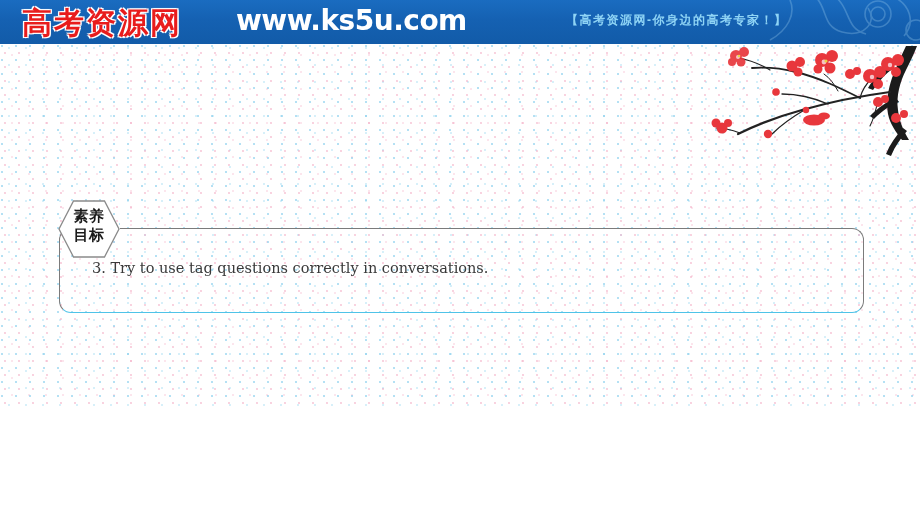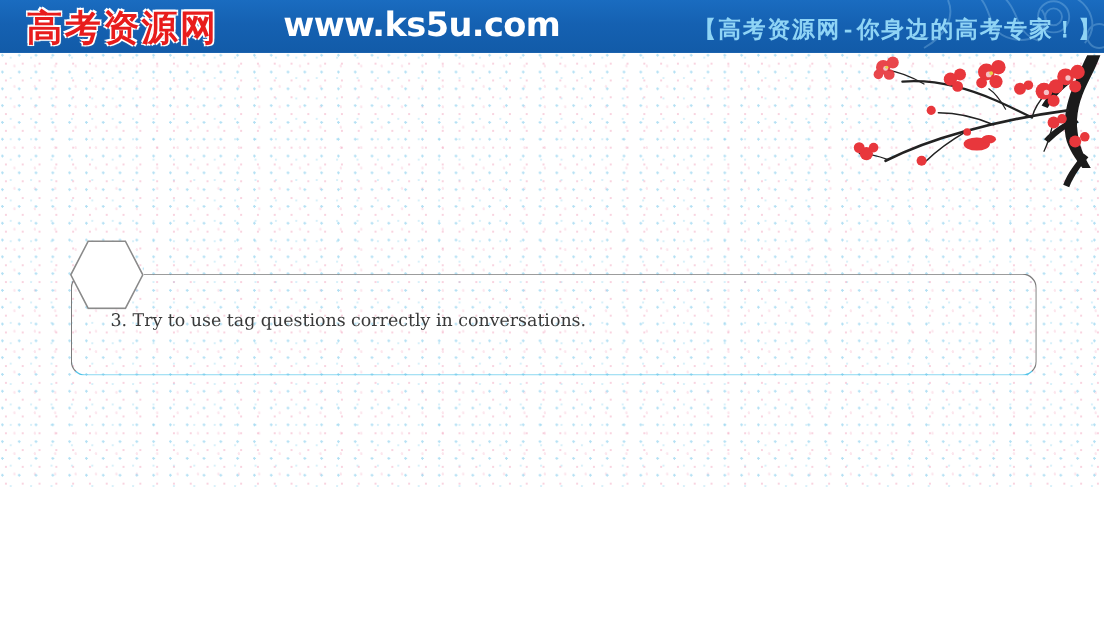--- a/index.html
+++ b/index.html
@@ -70,24 +70,24 @@
     top: 4px;
     font-family: "DejaVu Sans", sans-serif;
     font-size: 28px;
     font-weight: bold;
     color: #ffffff;
     letter-spacing: -0.5px;
     white-space: nowrap;
   }
   .banner-slogan {
     position: absolute;
-    left: 578px;
+    left: 566px;
     top: 12px;
-    font-family: Liberation Mono, monospace;
-    font-size: 19px;
+    font-family: Liberation Sans, sans-serif;
+    font-size: 12px;
     font-weight: bold;
     color: #8fd4f5;
     letter-spacing: 1.5px;
     white-space: nowrap;
   }
 
   
   .blossom {
     position: absolute;
     right: 0;
@@ -299,20 +299,24 @@
     </g>
   </svg>
 
   <div class="card"></div>
   <div class="card-mask"></div>
 
   <svg class="hexagon" viewBox="0 0 62 58" preserveAspectRatio="none">
     <polygon points="15.5,1 46.5,1 61,29 46.5,57 15.5,57 1,29" fill="#ffffff" stroke="#8a8a8a" stroke-width="1.3"></polygon>
   </svg>
 
+  <div class="hex-label">
+    <div>素养</div>
+    <div>目标</div>
+  </div>
 
   <div class="goal-list">
     <div class="goal-item">3. Try to use tag questions correctly in conversations.</div>
   </div>
 
   <div class="footer">
     <div class="footer-logo">高考资源网</div>
   </div>
 
 </div>

